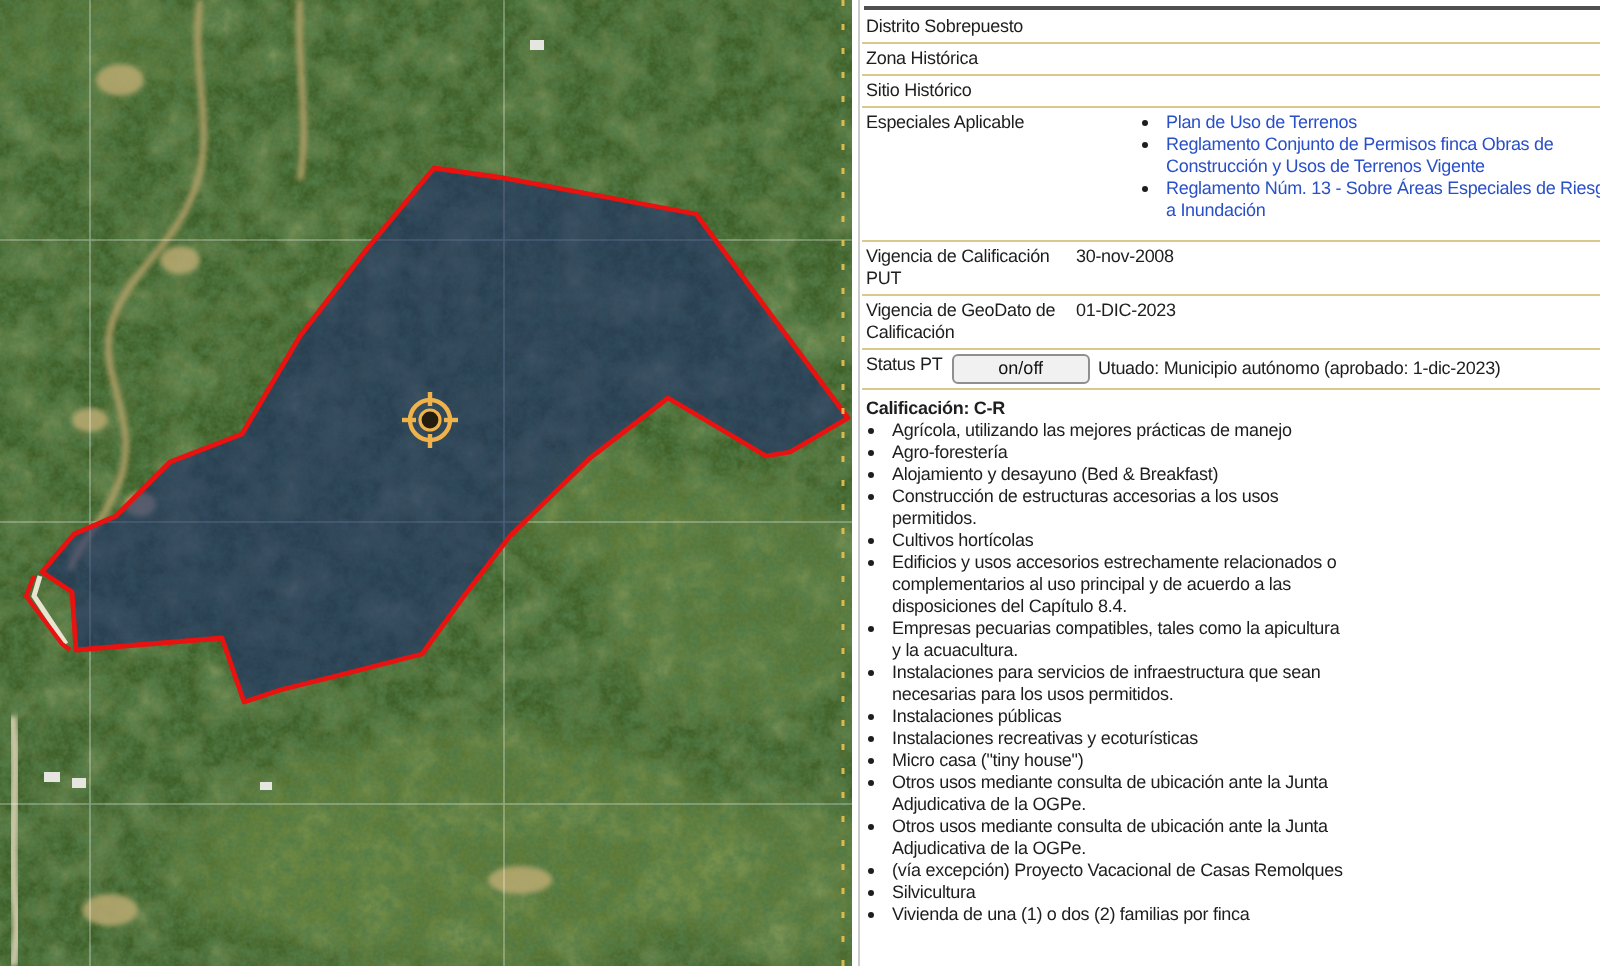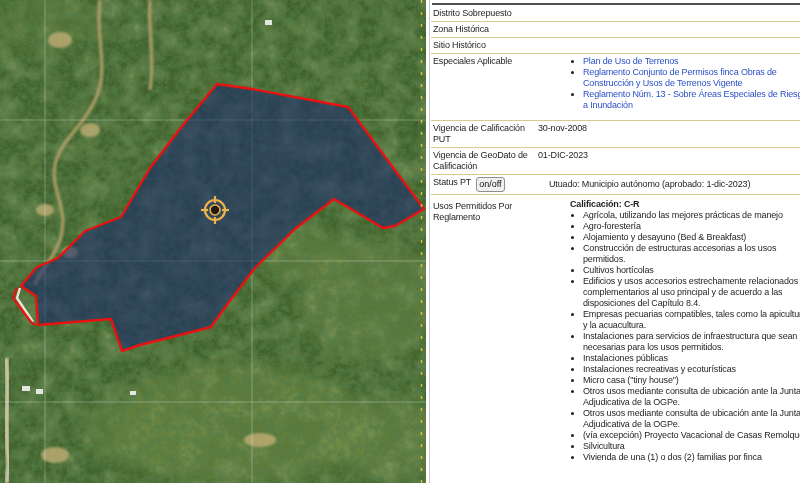--- a/index.html
+++ b/index.html
@@ -19,21 +19,21 @@
   .lbl-kv{width:101px;flex:none;box-sizing:border-box;padding-right:2px;}
   .kv{padding:2px 0 2px 2px;}
   .kv .val{padding-left:4px;}
   ul{margin:2px 0 0;padding-left:13px;width:226px;}
   li{margin:0;}
   a{color:#2a50c8;cursor:pointer;}
   .links-block{padding-bottom:9px;}
   .status-row{display:flex;align-items:center;height:19px;padding-left:2px;}
   .status-left{width:116px;flex:none;display:flex;align-items:flex-start;gap:5px;}
   .onoff-btn{font-family:"Liberation Sans",sans-serif;font-size:9px;line-height:11px;
-             padding:1px 2px;border:1px solid #8f8f8f;border-radius:3px;background:#f1f1f1;color:#111;}
+             padding:1px 22px;border:1px solid #8f8f8f;border-radius:3px;background:#f1f1f1;color:#111;}
   .usos-row{padding:4px 0 0 2px;}
   .usos-head{font-weight:bold;margin:0 0 0 0;}
   .content-col{width:232px;}
 </style>
 </head>
 <body>
 
 <div class="map-area">
   <svg width="426" height="483" viewBox="0 0 426 483">
     <defs>
@@ -162,21 +162,20 @@
 
   <div class="prow status-row">
     <div class="status-left">
       <span>Status PT</span>
       <button class="onoff-btn">on/off</button>
     </div>
     <span>Utuado: Municipio autónomo (aprobado: 1-dic-2023)</span>
   </div>
 
   <div class="r-fx usos-row">
-    <div class="lbl-wide">Usos Permitidos Por Reglamento</div>
     <div class="content-col">
       <div class="usos-head">Calificación: C-R</div>
       <ul style="margin-top:0;">
         <li>Agrícola, utilizando las mejores prácticas de manejo</li>
         <li>Agro-forestería</li>
         <li>Alojamiento y desayuno (Bed &amp; Breakfast)</li>
         <li>Construcción de estructuras accesorias a los usos permitidos.</li>
         <li>Cultivos hortícolas</li>
         <li>Edificios y usos accesorios estrechamente relacionados o complementarios al uso principal y de acuerdo a las disposiciones del Capítulo 8.4.</li>
         <li>Empresas pecuarias compatibles, tales como la apicultura y la acuacultura.</li>

